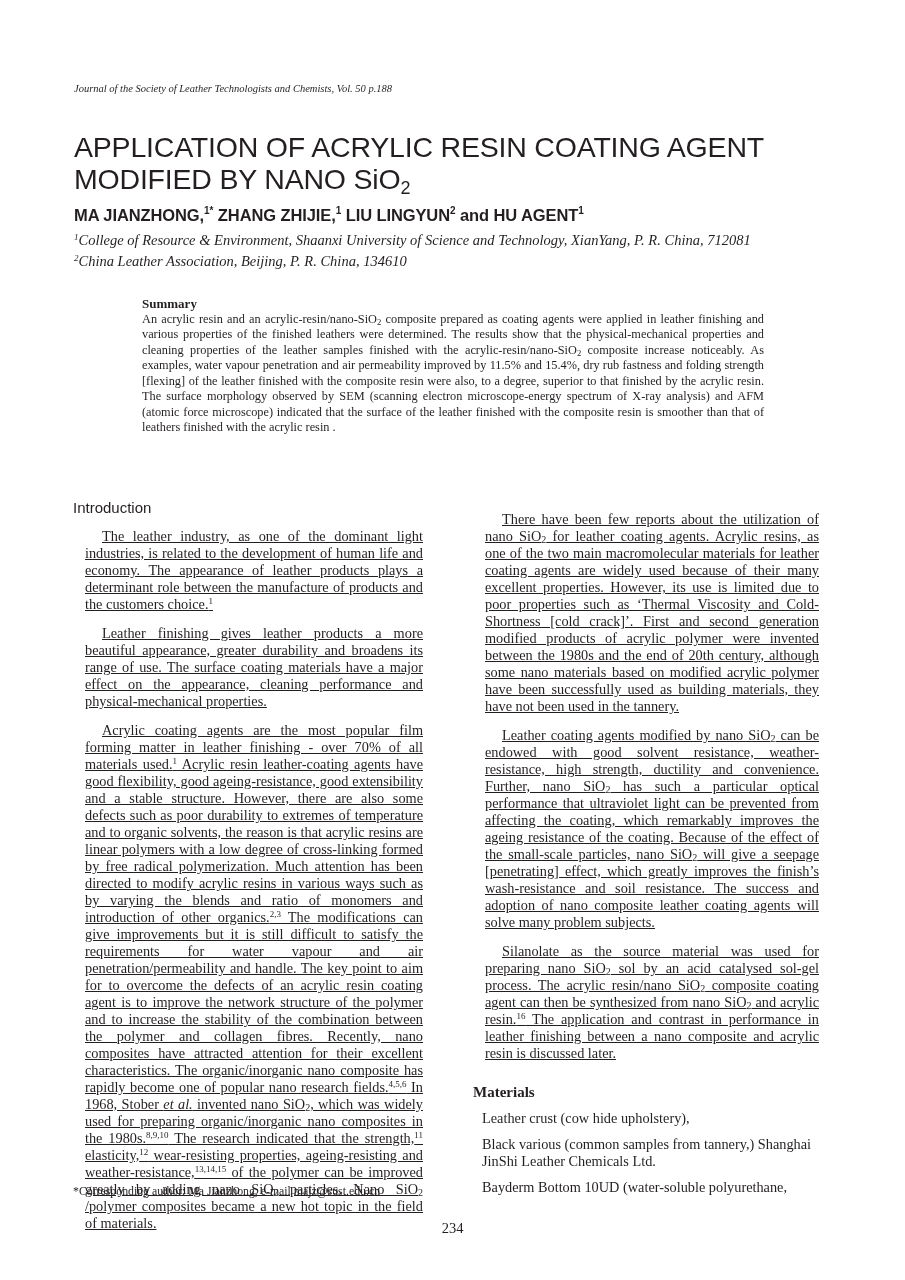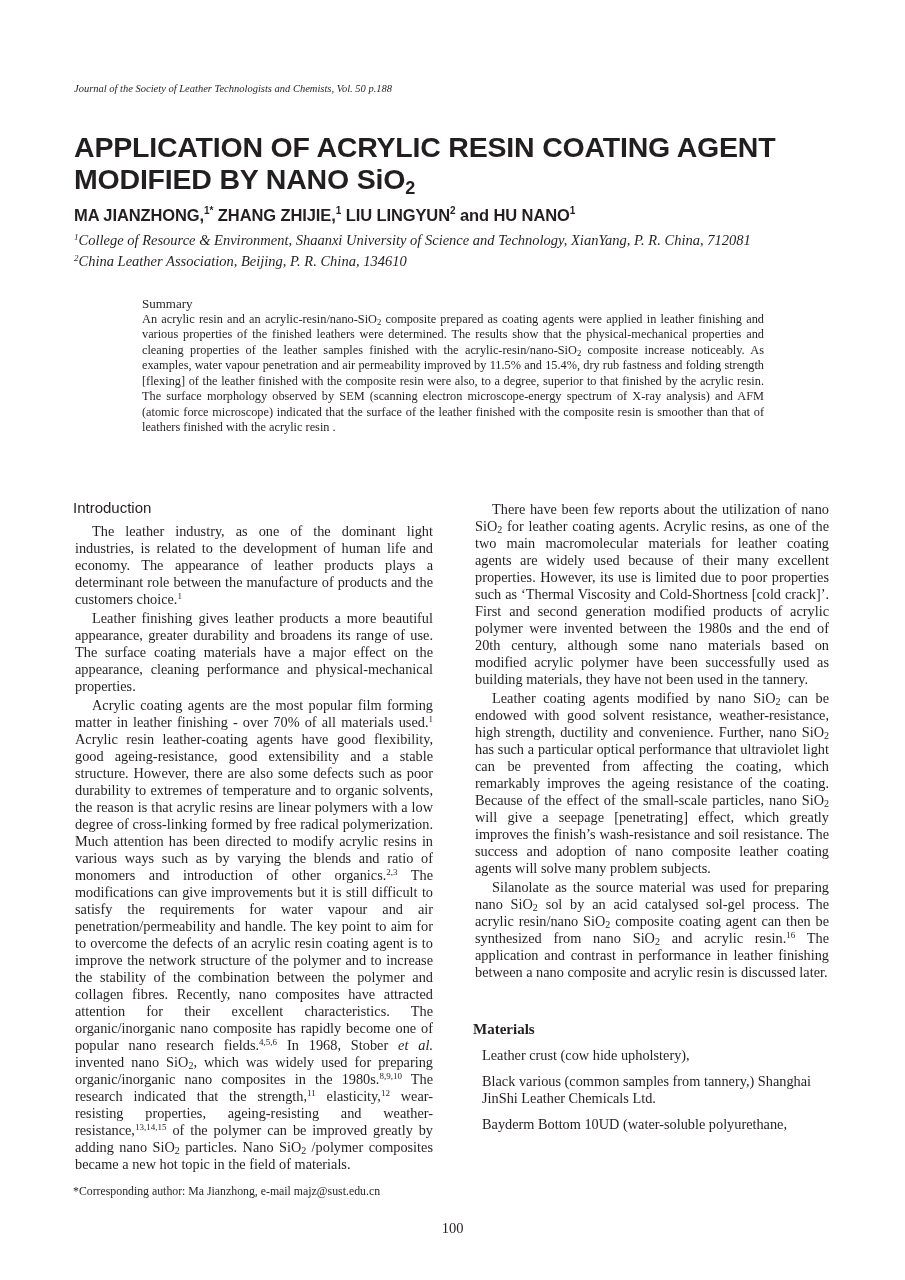--- a/index.html
+++ b/index.html
@@ -1,55 +1,55 @@
 <!DOCTYPE html>
 <html><head>
 <meta charset="utf-8">
 <style>
   html, body { margin: 0; padding: 0; background: #ffffff; }
   body { width: 905px; height: 1280px; position: relative; overflow: hidden; color: #231f20; }
   .serif { font-family: "Liberation Serif", "DejaVu Serif", serif; }
   .sans { font-family: "Liberation Sans", "DejaVu Sans", sans-serif; }
   #running-head { position: absolute; left: 74px; top: 83px; font-size: 10.5px; font-style: italic; }
-  #title { position: absolute; left: 74px; top: 131px; width: 760px; font-size: 28.5px; font-weight: bold; line-height: 32px; letter-spacing: -0.2px; }
+  #title { position: absolute; left: 74px; top: 131px; width: 760px; font-size: 28.5px; font-weight: normal; line-height: 32px; letter-spacing: -0.2px; }
   #title sub { font-size: 18px; vertical-align: -5px; line-height: 0; }
   #authors { position: absolute; left: 74px; top: 206px; font-size: 16.5px; font-weight: bold; letter-spacing: -0.1px; }
   #authors sup { font-size: 10px; vertical-align: 7px; line-height: 0; font-weight: bold; }
   .affil { position: absolute; left: 74px; font-size: 14.5px; font-style: italic; }
   .affil sup { font-size: 9px; vertical-align: 5px; line-height: 0; }
   #affil-1 { top: 232px; }
   #affil-2 { top: 253px; }
   #summary { position: absolute; left: 142px; top: 296px; width: 622px; font-size: 12.3px; line-height: 15.5px; text-align: justify; }
-  #summary-heading { font-weight: normal; font-size: 13px; margin-bottom: 0; }
+  #summary-heading { font-weight: bold; font-size: 13px; margin-bottom: 0; }
   #summary sub, .body-text sub { font-size: 0.7em; vertical-align: -2px; line-height: 0; }
   .col { position: absolute; top: 499px; width: 362px; }
   #col-left { left: 73px; }
   #col-right { left: 473px; width: 358px; }
   .section-heading { font-size: 15px; font-weight: normal; margin: 0 0 7px 0; }
-  .body-text { font-size: 14.3px; line-height: 17px; text-align: justify; margin: 2px; }
+  .body-text { font-size: 14.3px; line-height: 17px; text-align: justify; margin: 12px; text-decoration: underline; }
   .body-text.indent { text-indent: 17px; }
   .body-text sup { font-size: 9px; vertical-align: 5px; line-height: 0; }
-  .sub-heading { font-size: 15px; font-weight: bold; margin: 40px 0 4px 0; }
+  .sub-heading { font-size: 15px; font-weight: bold; margin: 22px 0 4px 0; }
   .material-line { font-size: 14.3px; line-height: 17px; margin: 9px; text-align: left; }
   #exp-heading { margin-top: 27px; }
   #footnote { position: absolute; left: 73px; top: 1184px; font-size: 11.8px; }
   #page-number { position: absolute; left: 0; width: 905px; top: 1220px; text-align: center; font-size: 14.5px; }
 </style>
 </head>
 <body>
 
 <div id="running-head" class="serif">Journal of the Society of Leather Technologists and Chemists, Vol. 50 p.188</div>
 
 <h1 id="title" class="sans" style="margin:0;">
   <span>APPLICATION OF ACRYLIC RESIN COATING AGENT</span><br>
   <span>MODIFIED BY NANO SiO</span><sub>2</sub>
 </h1>
 
 <div id="authors" class="sans">
-  <span>MA JIANZHONG,</span><sup>1*</sup><span> ZHANG ZHIJIE,</span><sup>1</sup><span> LIU LINGYUN</span><sup>2</sup><span> and HU NANO</span><sup>1</sup>
+  <span>MA JIANZHONG,</span><sup>1*</sup><span> ZHANG ZHIJIE,</span><sup>1</sup><span> LIU LINGYUN</span><sup>2</sup><span> and HU AGENT</span><sup>1</sup>
 </div>
 
 <div id="affil-1" class="affil serif">
   <sup>1</sup><span>College of Resource &amp; Environment, Shaanxi University of Science and Technology, XianYang, P. R. China, 712081</span>
 </div>
 <div id="affil-2" class="affil serif">
   <sup>2</sup><span>China Leather Association, Beijing, P. R. China, 134610</span>
 </div>
 
 <div id="summary" class="serif">
@@ -70,13 +70,13 @@
   <p class="body-text indent serif"><span>Silanolate as the source material was used for preparing nano SiO</span><sub>2</sub><span> sol by an acid catalysed sol-gel process. The acrylic resin/nano SiO</span><sub>2</sub><span> composite coating agent can then be synthesized from nano SiO</span><sub>2</sub><span> and acrylic resin.</span><sup>16</sup><span> The application and contrast in performance in leather finishing between a nano composite and acrylic resin is discussed later.</span></p>
 
   <h3 class="sub-heading serif">Materials</h3>
   <p class="material-line serif">Leather crust (cow hide upholstery),</p>
   <p class="material-line serif">Black various (common samples from tannery,) Shanghai JinShi Leather Chemicals Ltd.</p>
   <p class="material-line serif">Bayderm Bottom 10UD (water-soluble polyurethane,</p>
 </div>
 
 <div id="footnote" class="serif">*Corresponding author: Ma Jianzhong, e-mail majz@sust.edu.cn</div>
 
-<div id="page-number" class="serif">100</div>
+<div id="page-number" class="serif">234</div>
 
 </body></html>

